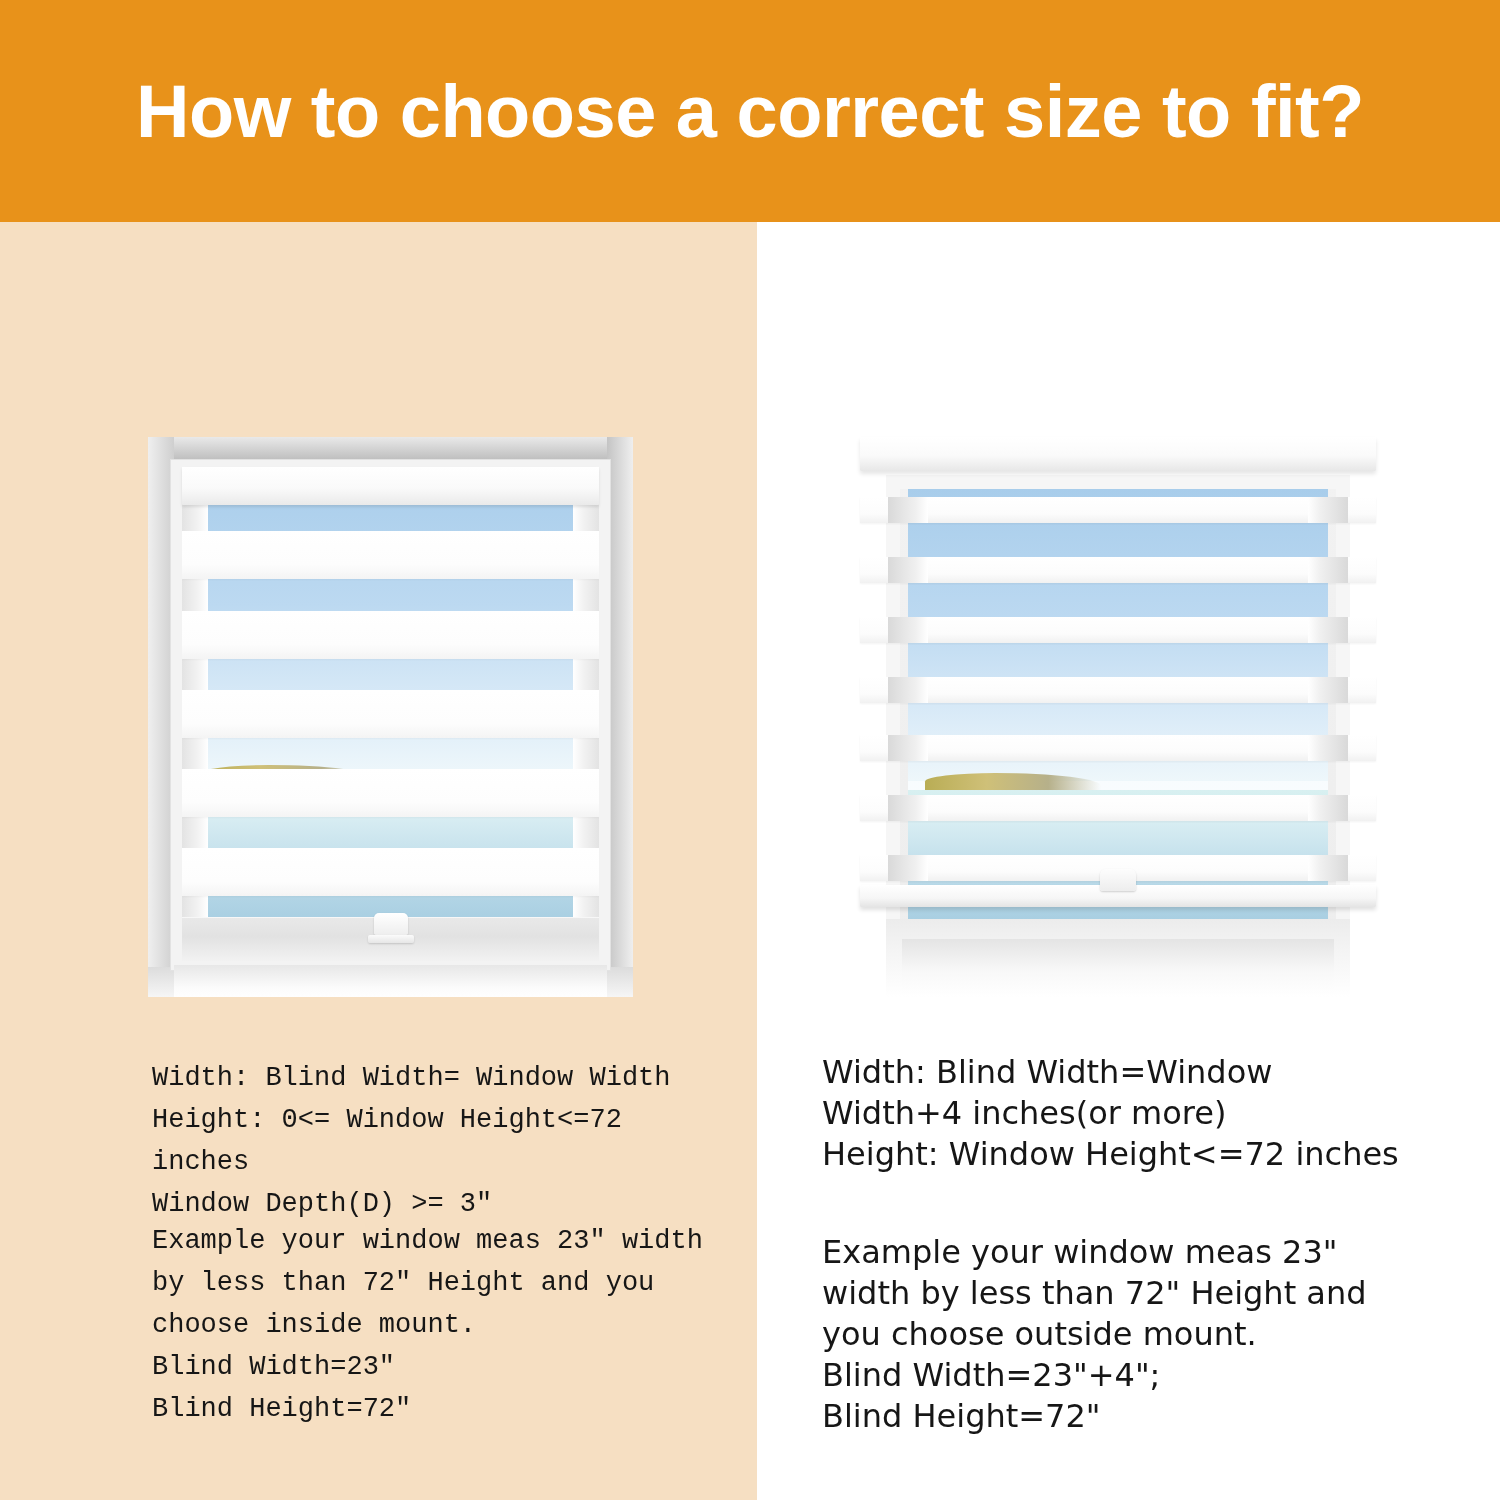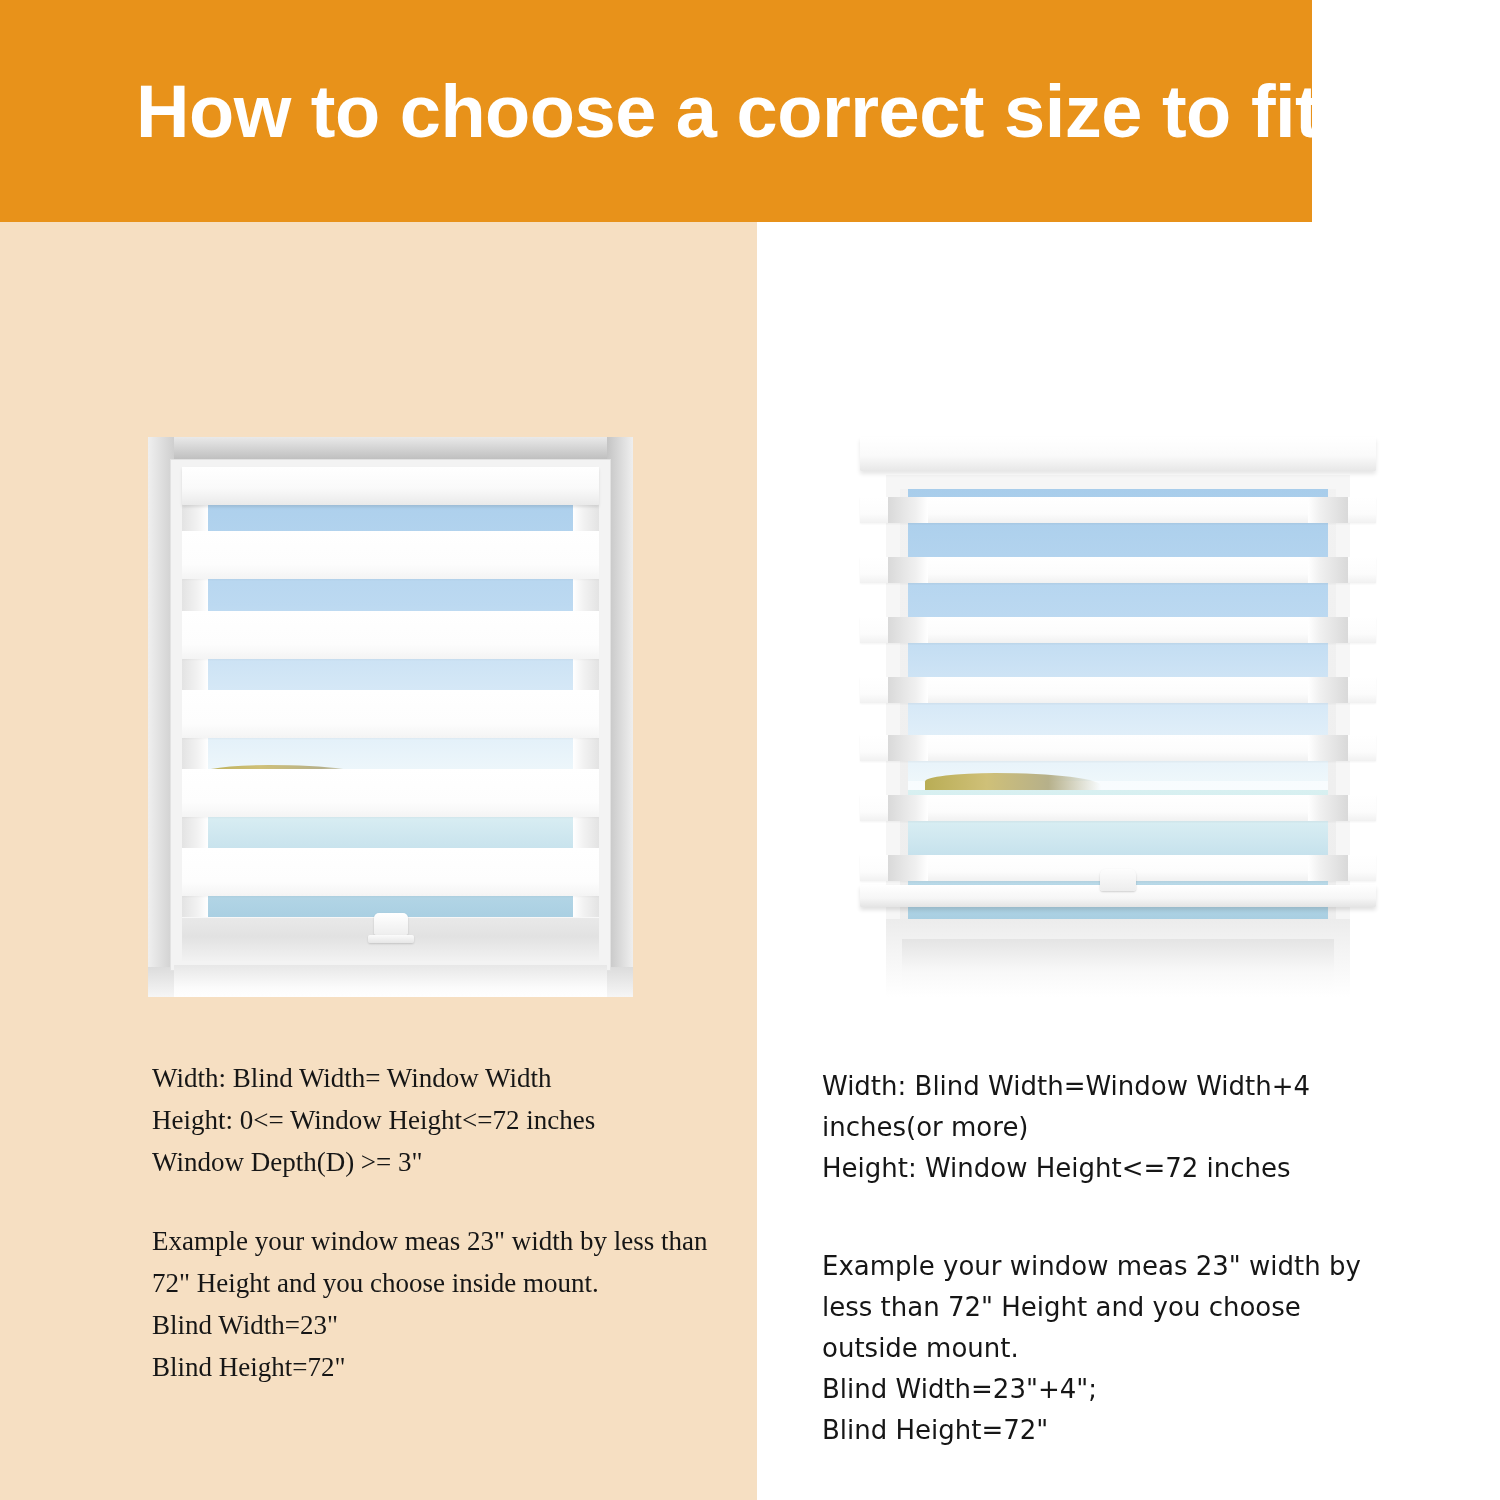--- a/index.html
+++ b/index.html
@@ -19,21 +19,21 @@
     width: 1500px;
     height: 1500px;
     background: #ffffff;
   }
 
   
   .header-band {
     position: absolute;
     left: 0;
     top: 0;
-    width: 1312px;
+    width: 1500px;
     height: 222px;
     background: #E8921A;
   }
   .header-title {
     position: absolute;
     left: 0;
     top: 0;
     width: 1500px;
     height: 222px;
     display: flex;
@@ -269,31 +269,30 @@
 
   
   .copy {
     position: absolute;
     color: #161616;
     font-size: 27px;
     line-height: 42px;
     white-space: pre-line;
   }
   .copy-left {
-    font-family: Liberation Serif, serif;
+    font-family: Liberation Mono, monospace;
     left: 152px;
     width: 560px;
   }
   .copy-right {
     font-family: "DejaVu Sans", sans-serif;
     left: 822px;
     width: 580px;
-    font-size: 26px;
+    font-size: 32px;
     line-height: 41px;
-    margin-top: 14px;
   }
   .left-specs   { top: 1057px; }
   .left-example { top: 1220px; }
   .right-specs   { top: 1052px; }
   .right-example { top: 1232px; }
 </style>
 </head>
 <body>
 
 <div class="page">

